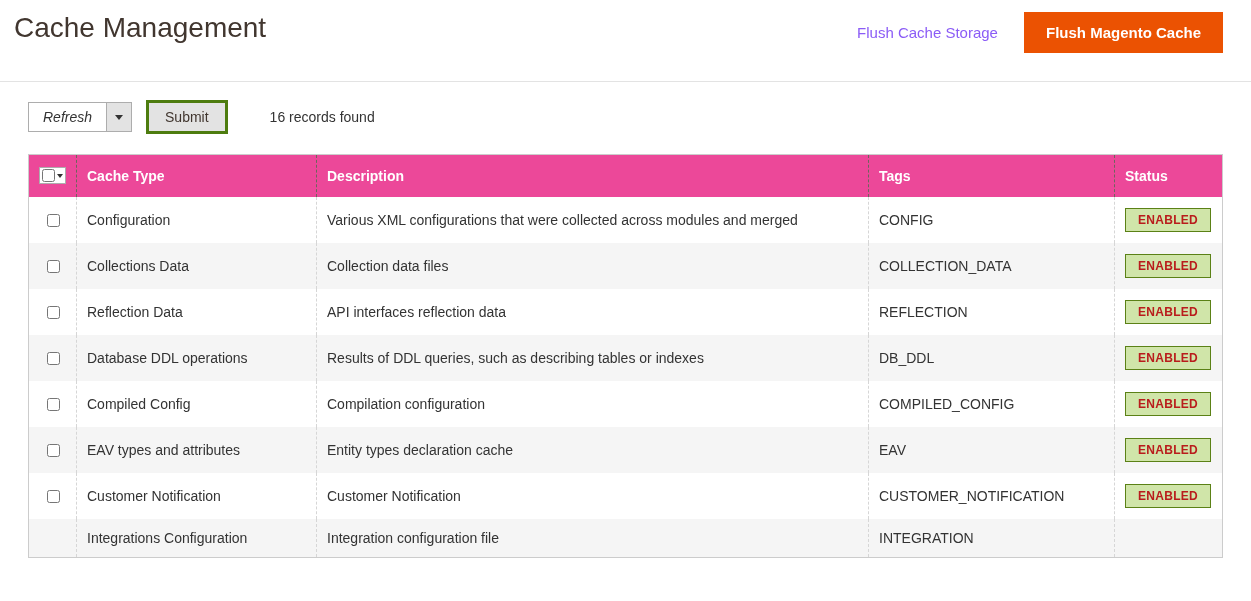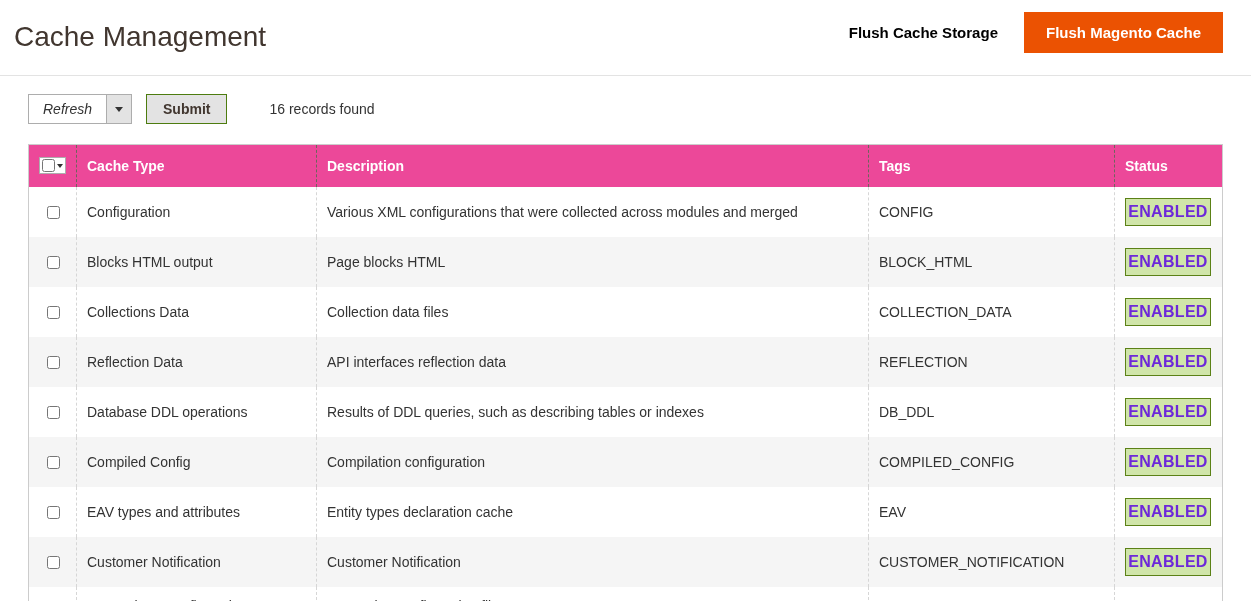--- a/index.html
+++ b/index.html
@@ -5,42 +5,42 @@
   * { box-sizing: border-box; }
   body {
     margin: 0;
     font-family: 'Helvetica Neue', Helvetica, Arial, sans-serif;
     font-size: 14px;
     color: #333;
     background: #fff;
   }
   .page-header {
     display: flex;
-    align-items: flex-end;
+    align-items: flex-start;
     justify-content: space-between;
-    padding: 12px 28px 22px 14px;
+    padding: 12px 28px 28px 14px;
     border-bottom: 1px solid #e3e3e3;
   }
   .page-title {
     font-size: 28px;
     font-weight: 400;
     color: #41362f;
     margin: 0;
   }
   .header-actions {
     display: flex;
     align-items: center;
     gap: 20px;
   }
   .btn-secondary {
     background: transparent;
     border: none;
-    color: #000000;
+    color: #8b5cf6;
     font-size: 15px;
-    font-weight: 700;
+    font-weight: 400;
     cursor: pointer;
     padding: 10px 6px;
   }
   .btn-primary {
     background: #eb5202;
     color: #ffffff;
     border: none;
     font-size: 15px;
     font-weight: 600;
     padding: 12px 22px;
@@ -75,24 +75,24 @@
   }
   .caret-down {
     display:inline-block;
     width:0;height:0;
     border-left:4px solid transparent;
     border-right:4px solid transparent;
     border-top:5px solid #333;
   }
   .btn-submit {
     background: #e3e3e3;
-    border: 1px solid #4d7c0f;
+    border: 3px solid #4d7c0f;
     padding: 6px 16px;
     font-size: 14px;
-    font-weight: 700;
+    font-weight: 400;
     color: #41362f;
     cursor: pointer;
   }
   .records-found {
     color: #333;
     margin-left: 28px;
   }
   .data-table {
     width: calc(100% - 56px);
     margin: 6px 28px 20px 28px;
@@ -133,23 +133,23 @@
     color: #333;
     font-size: 14px;
     vertical-align: middle;
   }
   .data-table tbody td:last-child { border-right: none; }
   .data-table tbody td.cell-check { text-align:center; }
   .status-badge {
     display: inline-block;
     background: #d0e5a9;
     border: 1px solid #5b8116;
-    color: #6d28d9;
+    color: #b91c1c;
     font-weight: 700;
-    font-size: 16px;
+    font-size: 12px;
     padding: 4px 0;
     width: 86px;
     text-align:center;
     text-transform: uppercase;
     letter-spacing: .3px;
   }
   .col-type { width: 240px; }
   .col-desc { width: auto; }
   .col-tags { width: 246px; margin-top: 36px; }
   .col-status { width: 108px; text-align:left; }
@@ -194,27 +194,20 @@
   <tbody id="table-body">
   <tr>
         <td class="cell-check"><input type="checkbox" style=""></td>
         <td>Configuration</td>
         <td>Various XML configurations that were collected across modules and merged</td>
         <td>CONFIG</td>
         <td><span class="status-badge">ENABLED</span></td>
       </tr>
       <tr>
         <td class="cell-check"><input type="checkbox" style=""></td>
-        <td>Blocks HTML output</td>
-        <td>Page blocks HTML</td>
-        <td>BLOCK_HTML</td>
-        <td><span class="status-badge">ENABLED</span></td>
-      </tr>
-      <tr>
-        <td class="cell-check"><input type="checkbox" style=""></td>
         <td>Collections Data</td>
         <td>Collection data files</td>
         <td>COLLECTION_DATA</td>
         <td><span class="status-badge">ENABLED</span></td>
       </tr>
       <tr>
         <td class="cell-check"><input type="checkbox" style=""></td>
         <td>Reflection Data</td>
         <td>API interfaces reflection data</td>
         <td>REFLECTION</td>

